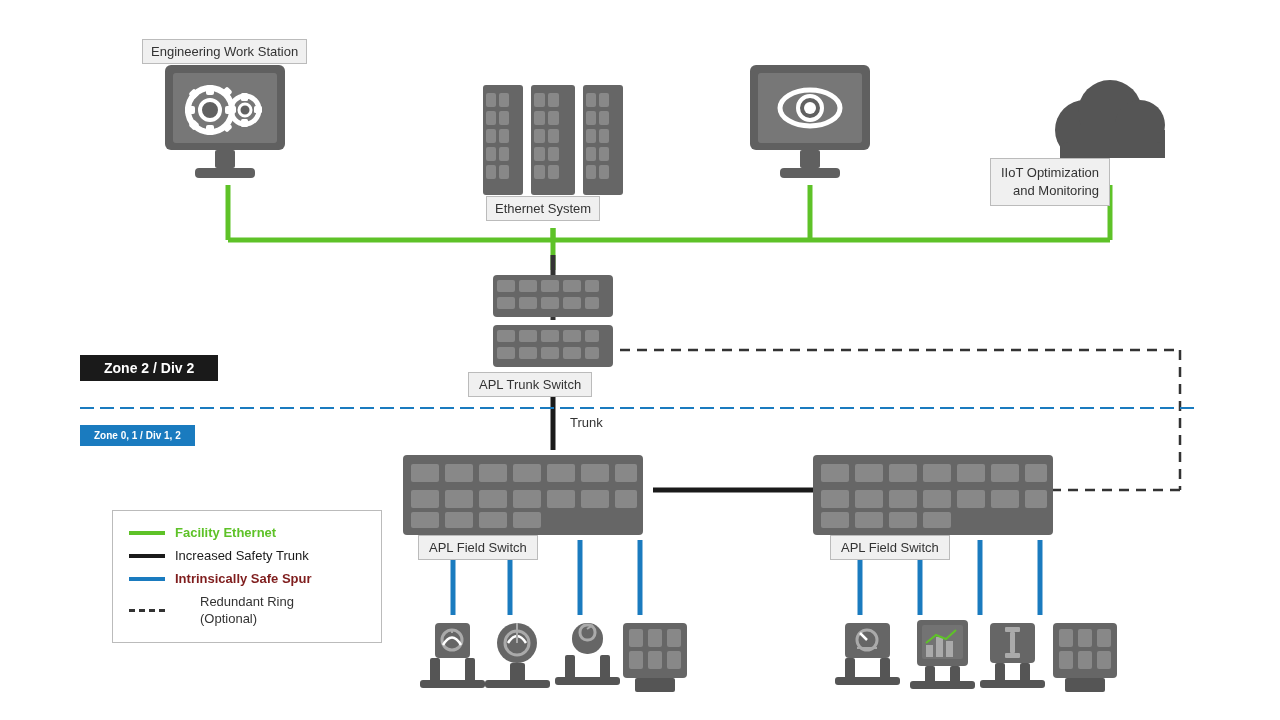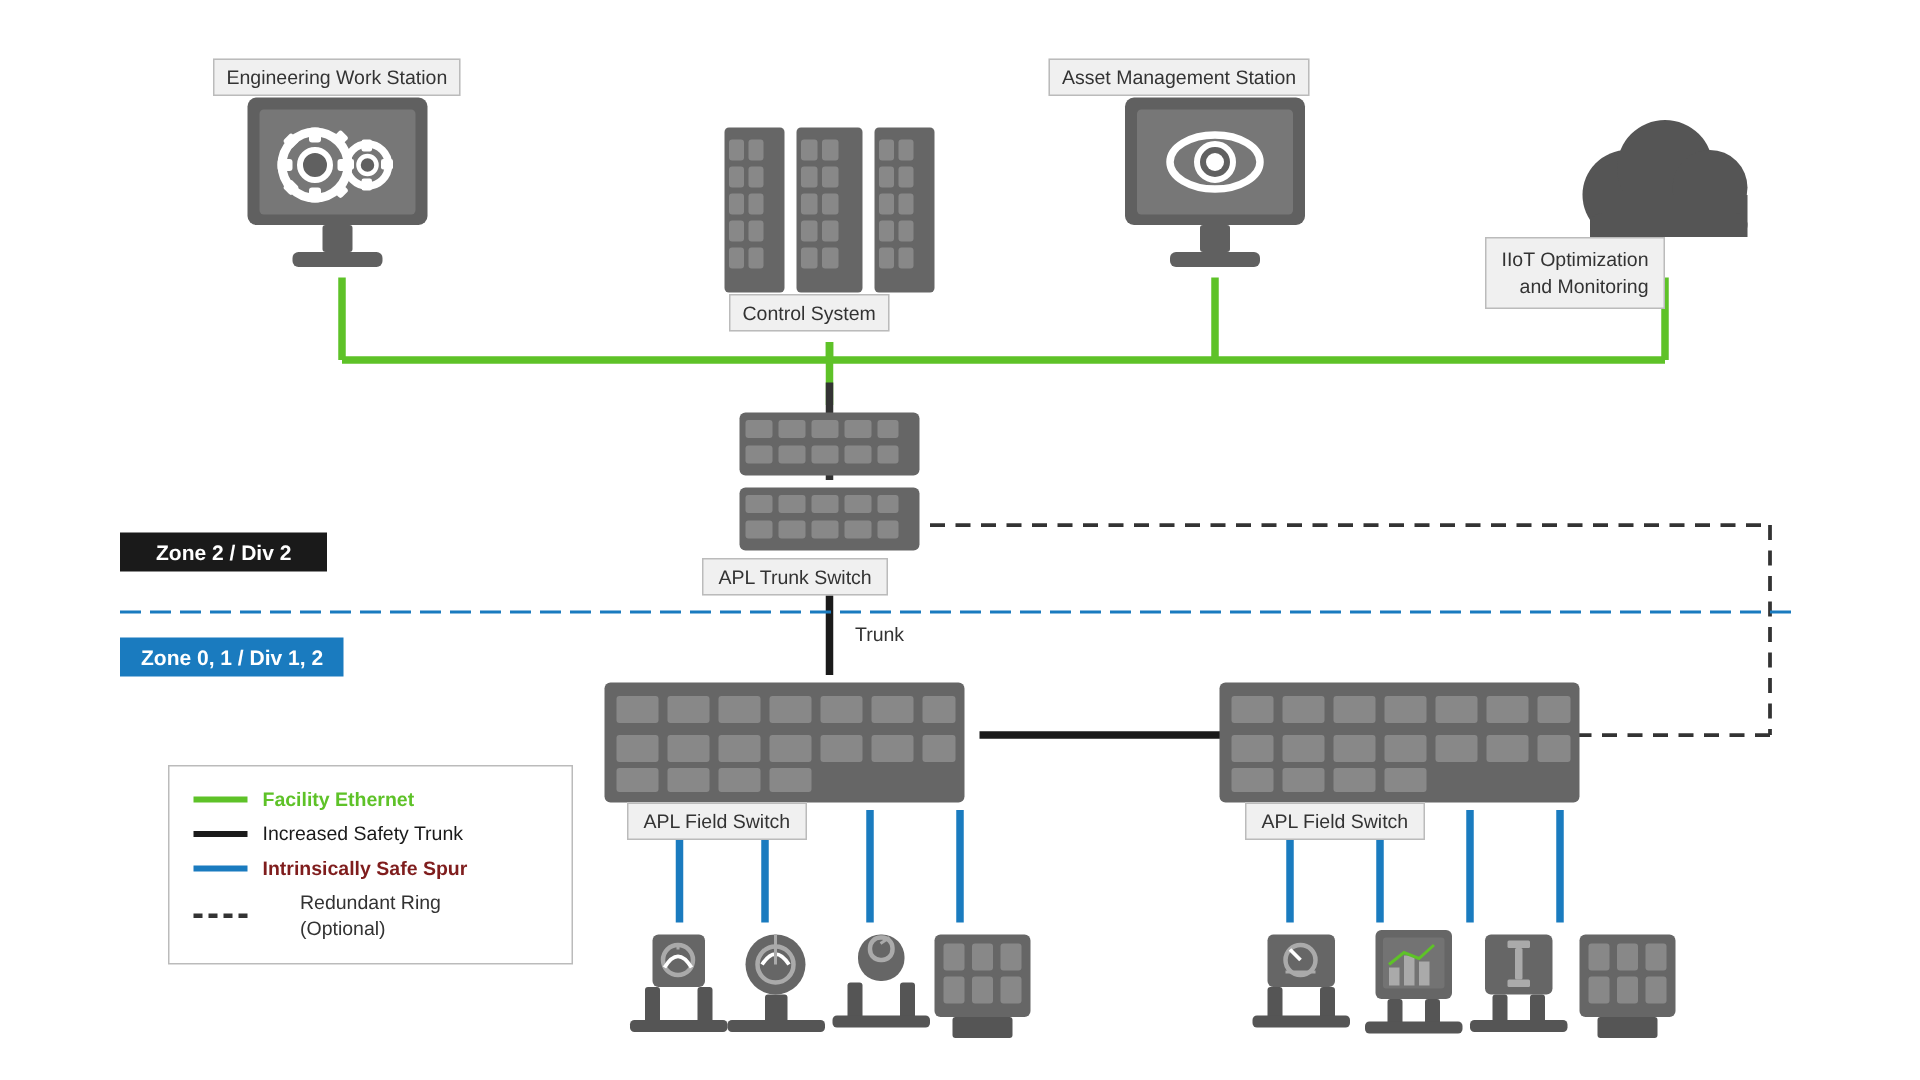--- a/index.html
+++ b/index.html
@@ -206,21 +206,20 @@
 
       <ellipse cx="80" cy="48" rx="30" ry="18" fill="none" stroke="#fff" stroke-width="5"></ellipse>
       <circle cx="80" cy="48" r="12" fill="#606060" stroke="#fff" stroke-width="4"></circle>
       <circle cx="80" cy="48" r="6" fill="#fff"></circle>
 
       <rect x="70" y="90" width="20" height="18" rx="2" fill="#606060"></rect>
       <rect x="50" y="108" width="60" height="10" rx="4" fill="#606060"></rect>
     </svg>
   </div>
 
-  <div class="icon-label" style="left:699px; top:39px; font-size:13px;">Asset Management Station</div>
 
   <div class="icon-wrap" style="left:468px; top:75px;">
     <svg width="170" height="145" viewBox="0 0 170 145">
 
       <rect x="15" y="10" width="40" height="110" rx="3" fill="#666"></rect>
       <rect x="18" y="18" width="10" height="14" rx="2" fill="#888"></rect>
       <rect x="31" y="18" width="10" height="14" rx="2" fill="#888"></rect>
       <rect x="18" y="36" width="10" height="14" rx="2" fill="#888"></rect>
       <rect x="31" y="36" width="10" height="14" rx="2" fill="#888"></rect>
       <rect x="18" y="54" width="10" height="14" rx="2" fill="#888"></rect>
@@ -249,21 +248,21 @@
       <rect x="131" y="36" width="10" height="14" rx="2" fill="#888"></rect>
       <rect x="118" y="54" width="10" height="14" rx="2" fill="#888"></rect>
       <rect x="131" y="54" width="10" height="14" rx="2" fill="#888"></rect>
       <rect x="118" y="72" width="10" height="14" rx="2" fill="#888"></rect>
       <rect x="131" y="72" width="10" height="14" rx="2" fill="#888"></rect>
       <rect x="118" y="90" width="10" height="14" rx="2" fill="#888"></rect>
       <rect x="131" y="90" width="10" height="14" rx="2" fill="#888"></rect>
     </svg>
   </div>
 
-  <div class="icon-label" style="left:486px; top:196px; font-size:13px;">Control System</div>
+  <div class="icon-label" style="left:486px; top:196px; font-size:13px;">Ethernet System</div>
 
   <div class="icon-wrap" style="left:1040px; top:60px;">
     <svg width="140" height="120" viewBox="0 0 140 120">
 
       <circle cx="45" cy="70" r="30" fill="#555"></circle>
       <circle cx="70" cy="52" r="32" fill="#555"></circle>
       <circle cx="100" cy="65" r="25" fill="#555"></circle>
       <rect x="20" y="70" width="105" height="28" rx="0" fill="#555"></rect>
 
       <rect x="20" y="82" width="105" height="16" rx="8" fill="#555"></rect>
@@ -459,21 +458,21 @@
       <rect x="52" y="14" width="14" height="18" rx="2" fill="#888"></rect>
       <rect x="14" y="36" width="14" height="18" rx="2" fill="#888"></rect>
       <rect x="33" y="36" width="14" height="18" rx="2" fill="#888"></rect>
       <rect x="52" y="36" width="14" height="18" rx="2" fill="#888"></rect>
       <rect x="20" y="63" width="40" height="14" rx="2" fill="#555"></rect>
     </svg>
   </div>
 
   <div class="zone-black" style="left:80px; top:355px; font-size:14px;">Zone 2 / Div 2</div>
 
-  <div class="zone-blue" style="left:80px; top:425px; font-size:14px;">Zone 0, 1 / Div 1, 2</div>
+  <div class="zone-blue" style="left:80px; top:425px; font-size:10px;">Zone 0, 1 / Div 1, 2</div>
 
   <div class="legend" style="left:80px; top:510px; width:270px;">
     <div class="legend-item">
       <div class="legend-line" style="background:#5ec228;"></div>
       <span style="color:#5ec228; font-weight:bold; font-size:13px;">Facility Ethernet</span>
     </div>
     <div class="legend-item">
       <div class="legend-line" style="background:#1a1a1a;"></div>
       <span style="color:#1a1a1a; font-size:13px;">Increased Safety Trunk</span>
     </div>

